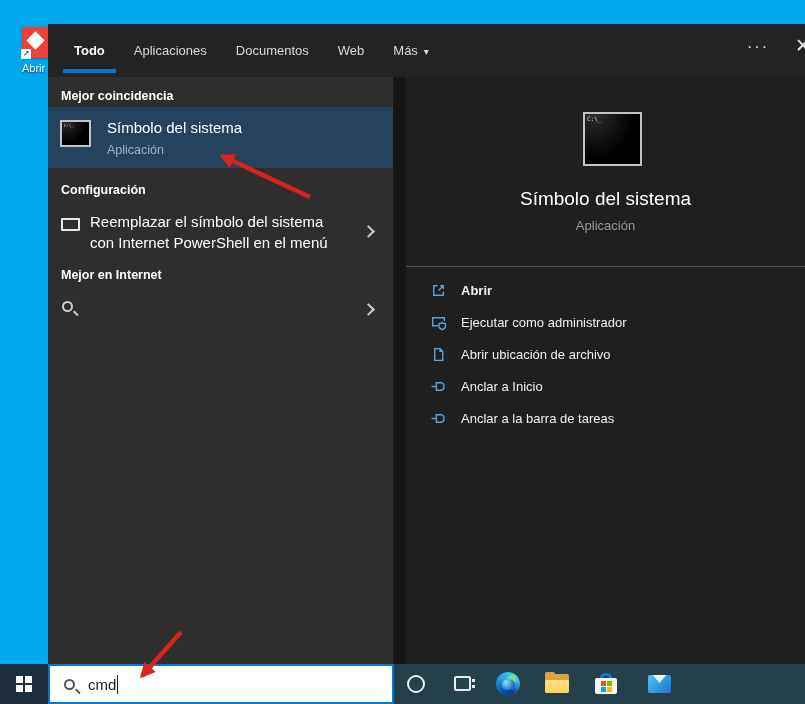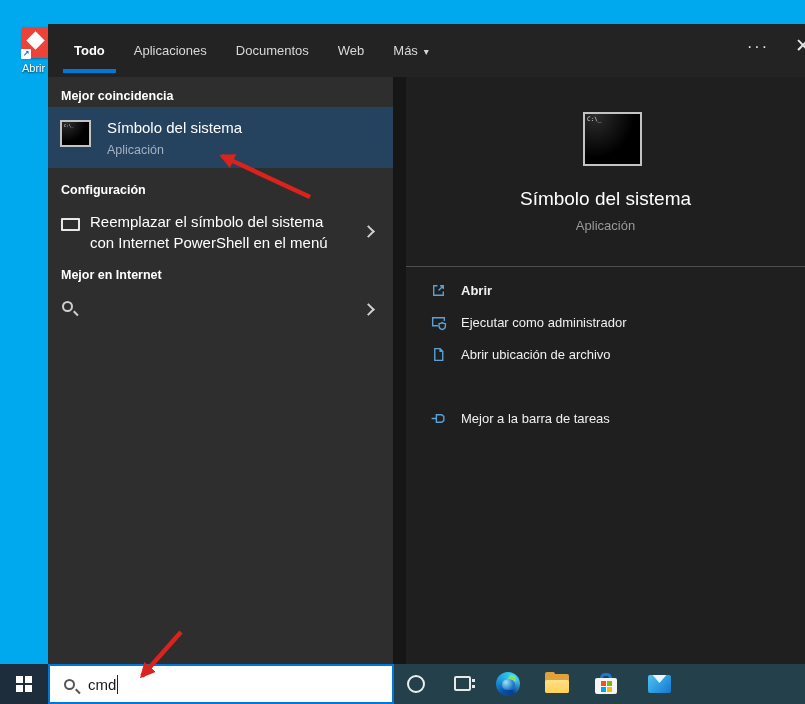--- a/index.html
+++ b/index.html
@@ -171,25 +171,31 @@
             </svg>
           <span class="action-label">Abrir ubicación de archivo</span>
         </div>
         <div class="action-row" style="top:233px;">
           <svg viewBox="0 0 16 16">
               <path d="M13.5 6.5 V3.5 H2.5 V11 H7.5"></path>
               <path d="M11.5 8 c1 .9 2 1.1 3 1.1 v2.4 c0 1.6-1.6 2.7-3 3.2 -1.4-.5-3-1.6-3-3.2 V9.1 c1 0 2-.2 3-1.1 z"></path>
             </svg>
           <span class="action-label">Ejecutar como administrador</span>
         </div>
+        <div class="action-row" style="top:297px;">
+          <svg viewBox="0 0 16 16">
+              <path d="M1.5 8 H6 M6 4.5 H11 L13 6 V10 L11 11.5 H6 Z M6 4.5 V11.5"></path>
+            </svg>
+          <span class="action-label">Anclar a Inicio</span>
+        </div>
         <div class="action-row" style="top:329px;">
           <svg viewBox="0 0 16 16">
               <path d="M1.5 8 H6 M6 4.5 H11 L13 6 V10 L11 11.5 H6 Z M6 4.5 V11.5"></path>
             </svg>
-          <span class="action-label">Mejor a la barra de tareas</span>
+          <span class="action-label">Anclar a la barra de tareas</span>
         </div>
       </div>
     </div>
   </div>
 
   <div class="taskbar">
     <div class="tb-start">
       <div class="winlogo">
           <span></span>
           <span></span>

